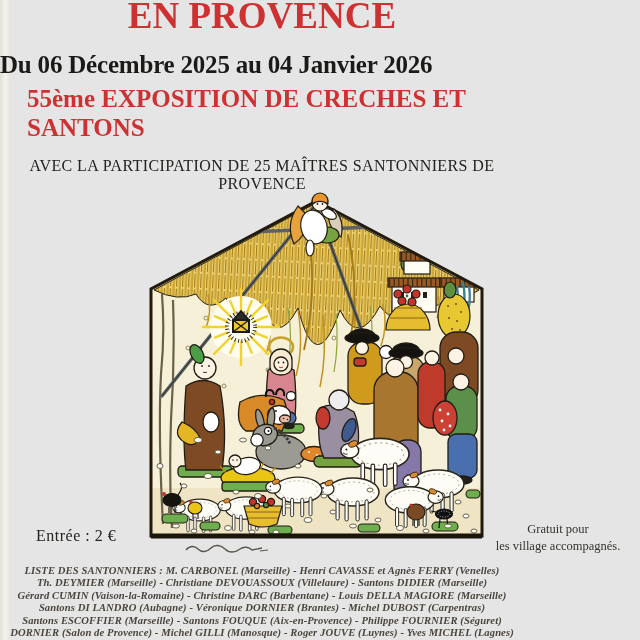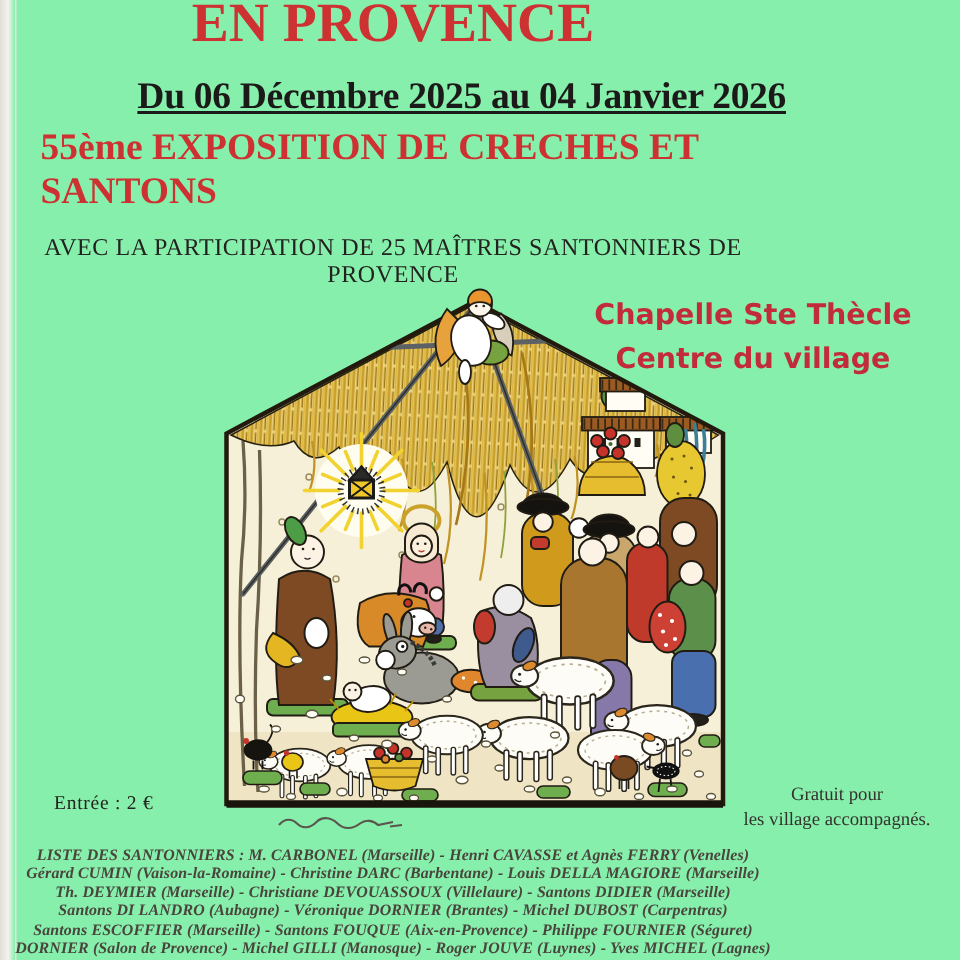--- a/index.html
+++ b/index.html
@@ -1,66 +1,62 @@
 <!DOCTYPE html>
 <html><head>
 <meta charset="utf-8">
 <style>
   html,body{margin:0;padding:0;background:#fbf9f4;}
-  .page{position:relative;width:640px;height:640px;background:#86efac;overflow:hidden;
+  .page{position:relative;width:640px;height:640px;background:#e5e5e5;overflow:hidden;
         font-family:"Liberation Serif",serif;}
   .scan-edge{position:absolute;left:0;top:0;width:10px;height:640px;
         background:linear-gradient(90deg,#e2dfd8,#f4f2ed 55%,rgba(255,255,255,0));
         border-right:1px solid #e7e4de;}
   .title{position:absolute;top:-6px;left:0;width:524px;text-align:center;
         font-size:37px;font-weight:700;color:#cd3131;}
-  .date{position:absolute;top:51px;left:0;width:524px;text-align:right;
-        font-size:25px;font-weight:700;color:#1b1a18;letter-spacing:-0.2px;text-decoration:underline;}
+  .date{position:absolute;top:51px;left:0;width:524px;text-align:left;
+        font-size:25px;font-weight:700;color:#1b1a18;letter-spacing:-0.2px;}
   .event{position:absolute;top:84px;left:27px;width:470px;text-align:left;
         font-size:25px;font-weight:700;color:#cd3131;line-height:1.17;}
   .participation{position:absolute;top:157px;left:0;width:524px;text-align:center;
         font-size:16px;font-weight:400;color:#23221f;letter-spacing:0.4px;}
   .venue{position:absolute;top:196px;left:392px;width:220px;text-align:center;
         font-family:"DejaVu Sans",sans-serif;font-size:19px;font-weight:700;
         color:#c22c3a;line-height:1.5;}
-  .entry{position:absolute;top:527px;left:36px;font-size:13px;color:#26241f;letter-spacing:.5px;}
+  .entry{position:absolute;top:527px;left:36px;font-size:16px;color:#26241f;letter-spacing:.5px;}
   .free{position:absolute;top:521px;left:478px;width:160px;text-align:center;
         font-size:12.5px;color:#35332d;line-height:1.35;}
   .list{position:absolute;top:565px;left:0;width:524px;text-align:center;
         font-size:10.6px;font-weight:700;color:#4a453c;line-height:12.4px;
         letter-spacing:0.1px;font-style:italic;}
   .illus{position:absolute;top:190px;left:148px;width:338px;height:372px;}
 </style>
 </head>
 <body>
 
 <div class="page">
   <div class="scan-edge"></div>
 
   <div class="title">EN PROVENCE</div>
   <div class="date">Du 06 Décembre 2025 au 04 Janvier 2026</div>
   <div class="event">55ème EXPOSITION DE CRECHES ET SANTONS</div>
   <div class="participation">AVEC LA PARTICIPATION DE 25 MAÎTRES SANTONNIERS DE PROVENCE</div>
 
-  <div class="venue">
-    <div>Chapelle Ste Thècle</div>
-    <div>Centre du village</div>
-  </div>
 
   <div class="entry">Entrée : 2 €</div>
 
   <div class="free">
     <div>Gratuit pour</div>
     <div>les village accompagnés.</div>
   </div>
 
   <div class="list">
     <div><span>LISTE DES SANTONNIERS : </span><span>M. CARBONEL (Marseille) - Henri CAVASSE et Agnès FERRY (Venelles)</span></div>
+    <div>Th. DEYMIER (Marseille) - Christiane DEVOUASSOUX (Villelaure) - Santons DIDIER (Marseille)</div>
     <div>Gérard CUMIN (Vaison-la-Romaine) - Christine DARC (Barbentane) - Louis DELLA MAGIORE (Marseille)</div>
-    <div>Th. DEYMIER (Marseille) - Christiane DEVOUASSOUX (Villelaure) - Santons DIDIER (Marseille)</div>
     <div>Santons DI LANDRO (Aubagne) - Véronique DORNIER (Brantes) - Michel DUBOST (Carpentras)</div>
     <div>Santons ESCOFFIER (Marseille) - Santons FOUQUE (Aix-en-Provence) - Philippe FOURNIER (Séguret)</div>
     <div>DORNIER (Salon de Provence) - Michel GILLI (Manosque) - Roger JOUVE (Luynes) - Yves MICHEL (Lagnes)</div>
   </div>
 
   <svg class="illus" viewBox="0 0 338 372">
     <defs>
       <pattern id="straw" width="6" height="16" patternUnits="userSpaceOnUse" patternTransform="rotate(3)">
         <rect width="6" height="16" fill="#ecd27a"></rect>
         <path d="M1,0 V16" stroke="#c49a22" stroke-width="1.6"></path>

